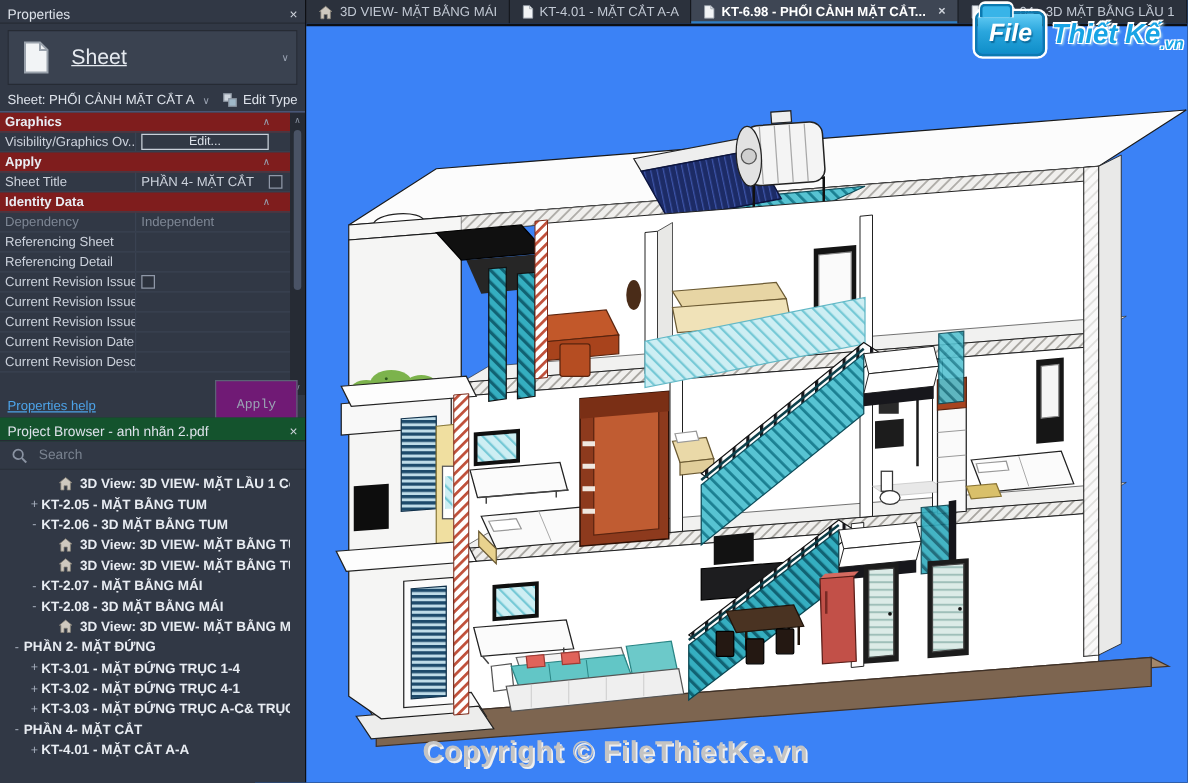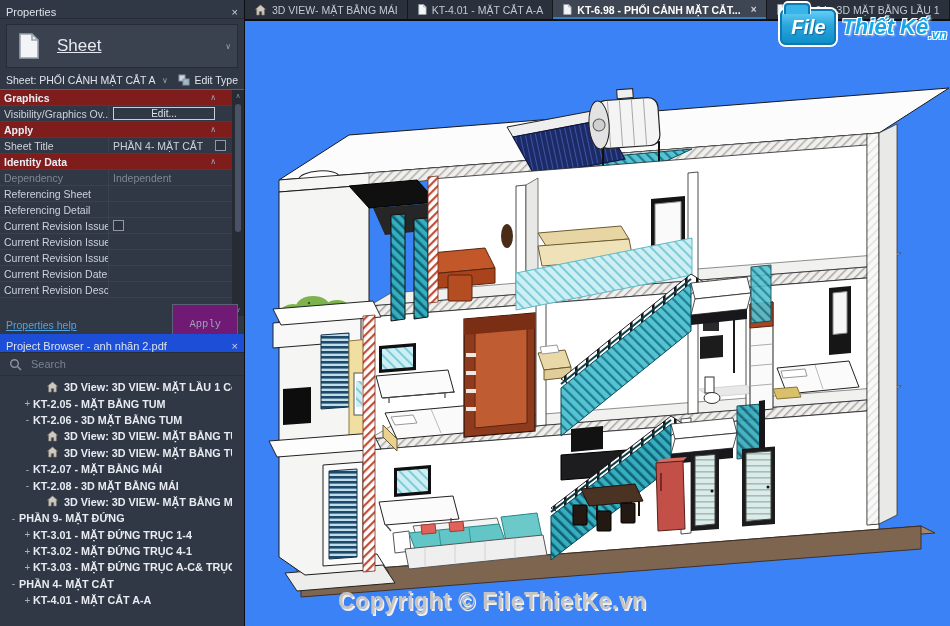--- a/index.html
+++ b/index.html
@@ -28,21 +28,21 @@
   .checkbox{width:9px;height:9px;border:1px solid #8f98a8;background:#2c323d;display:inline-block;flex:none;}
   .cb-right{margin-left:auto;margin-right:2px;}
   .vscroll{position:absolute;right:0;width:12px;background:#262b34;color:#8a93a2;font-size:7px;text-align:center;}
   .vs-props{top:90px;height:226px;}
   .vs-pb{top:376px;bottom:0;}
   .vthumb{position:absolute;left:3px;width:6px;background:#4a5365;border-radius:3px;}
   .apply-bar{position:absolute;top:316px;left:0;right:0;height:18px;display:flex;align-items:center;padding:0 6px;background:#313845;border-bottom:1px solid #20252d;}
   .help{color:#4da3e8;font-size:10.5px;text-decoration:underline;}
   .apply-btn{margin-left:auto;border:1px solid #5a6374;background:#701a75;color:#9aa4b4;font-size:10.5px;padding:13px 16px;height:14px;line-height:13px;font-family:Liberation Mono, monospace;}
   .pb{position:absolute;top:334px;left:0;right:0;bottom:0;background:#313845;}
-  .pb .panel-header{background:#1d4ed8;}
+  .pb .panel-header{background:#14532d;}
   .search{height:22px;display:flex;align-items:center;gap:7px;padding:0 9px;border-bottom:1px solid #2a303b;}
   .search input{background:transparent;border:none;outline:none;color:#c8cfda;font-size:11px;width:150px;font-family:inherit;}
   .search input::placeholder{color:#79828f;}
   .tree{position:absolute;top:41px;bottom:0;left:0;width:232px;overflow:hidden;padding-top:4px;}
   .trow{height:16.4px;display:flex;align-items:center;color:#e8ecf2;font-size:10.8px;font-weight:bold;white-space:nowrap;overflow:hidden;}
   .trow .exp{width:11px;color:#aab2c0;font-weight:normal;text-align:center;font-size:10px;flex:none;}
   .trow .ticon{width:15px;height:13px;margin-right:3px;flex:none;display:inline-flex;}
   
   .main{position:absolute;left:244px;top:0;right:0;bottom:0;border-left:1px solid #0d0f13;}
   .tabbar{height:19px;background:#20242c;display:flex;overflow:hidden;}
@@ -230,21 +230,21 @@
         <div class="trow" style="padding-left: 46px;">
           <span class="ticon">
             <svg width="13" height="12" viewBox="0 0 12 12">
               <path d="M6 1 L11 5.2 L9.8 5.2 L9.8 11 L7.3 11 L7.3 7.6 L4.7 7.6 L4.7 11 L2.2 11 L2.2 5.2 L1 5.2 Z" fill="#cfc9bf" stroke="#8a847a" stroke-width="0.6"></path>
             </svg>
           </span>
           <span>3D View: 3D VIEW- MẶT BẰNG MÁI</span>
         </div>
         <div class="trow" style="padding-left: 8px;">
           <span class="exp">-</span>
-          <span>PHẦN 9- MẶT ĐỨNG</span>
+          <span>PHẦN 2- MẶT ĐỨNG</span>
         </div>
         <div class="trow" style="padding-left: 22px;">
           <span class="exp">+</span>
           <span>KT-3.01 - MẶT ĐỨNG TRỤC 1-4</span>
         </div>
         <div class="trow" style="padding-left: 22px;">
           <span class="exp">+</span>
           <span>KT-3.02 - MẶT ĐỨNG TRỤC 4-1</span>
         </div>
         <div class="trow" style="padding-left: 22px;">

